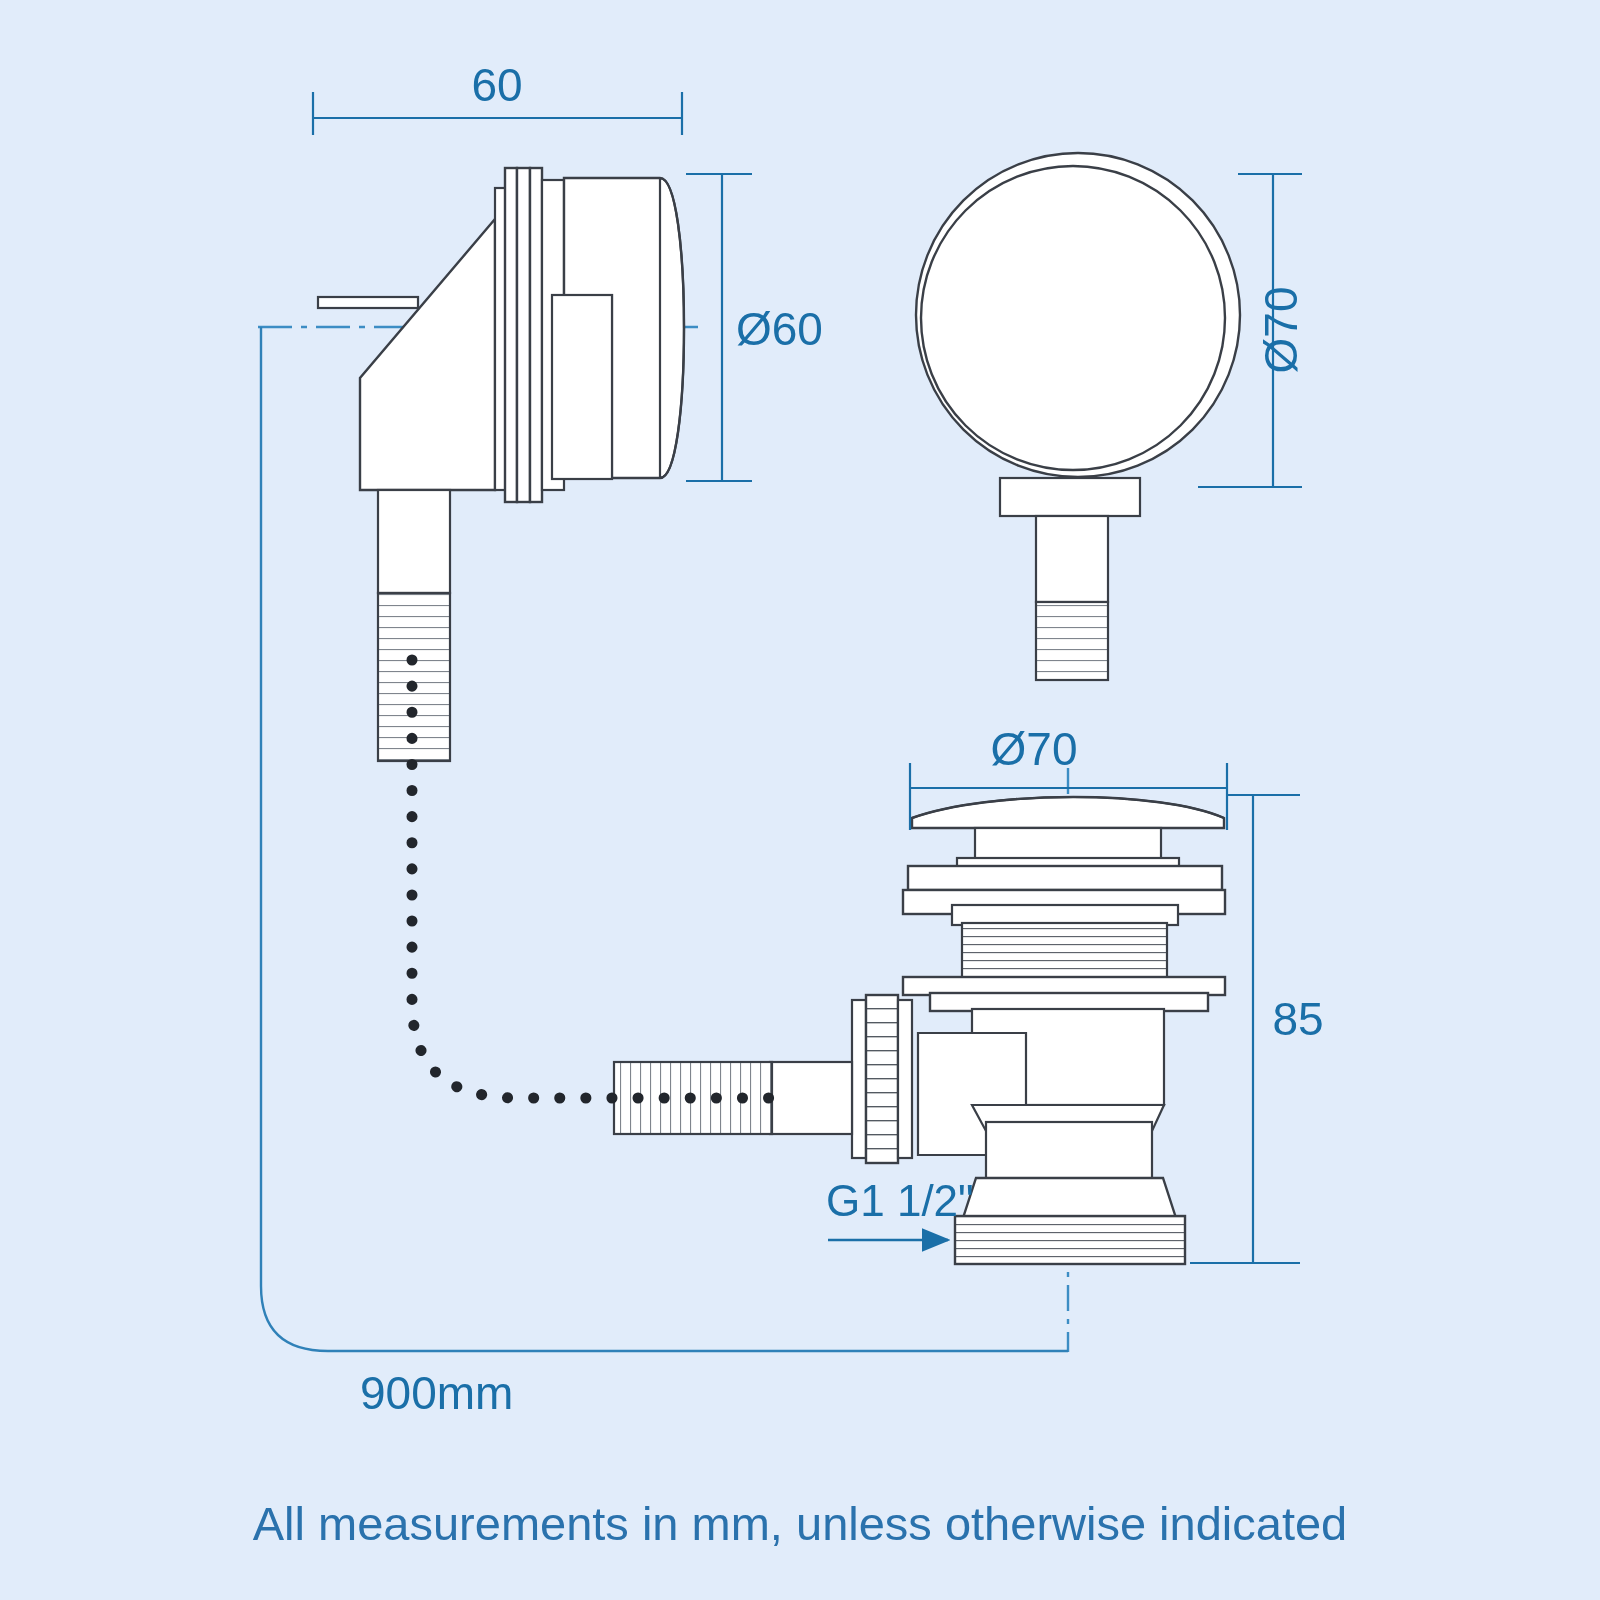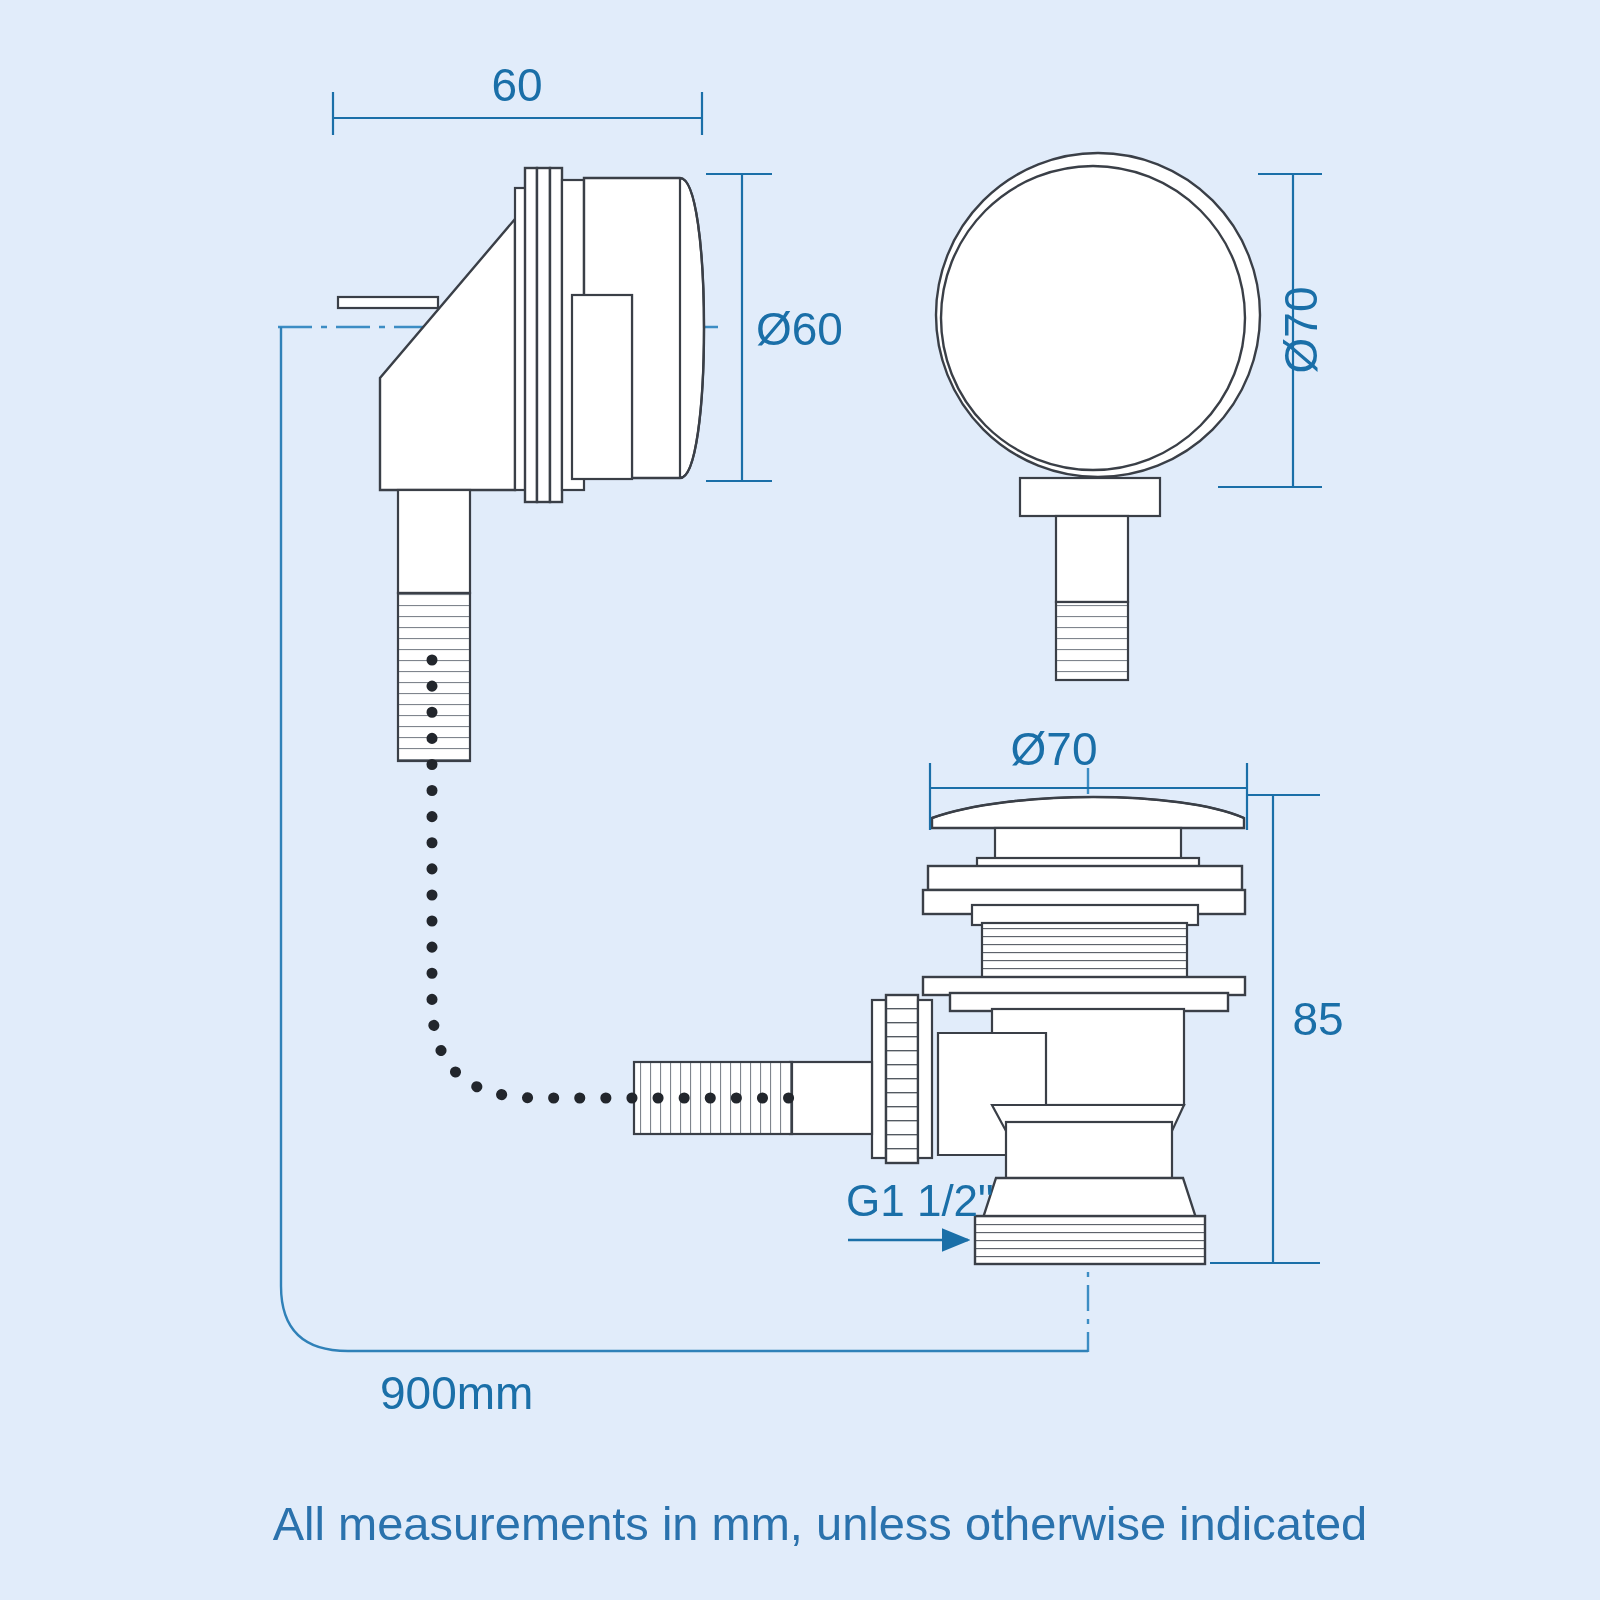--- a/index.html
+++ b/index.html
@@ -2,21 +2,21 @@
 <html><head>
 <meta charset="utf-8">
 <style>
   html,body{margin:0;padding:0;}
   body{
     width:1600px;height:1600px;
     background:#e1ecfa;
     font-family:"Liberation Sans", sans-serif;
     overflow:hidden;
   }
-  #sheet{position:relative;width:1353px;height:1600px;margin-left:20px;}
+  #sheet{position:relative;width:1353px;height:1600px;}
   svg.drawing{position:absolute;left:0;top:0;width:1600px;height:1600px;}
   .dimtext{
     fill:#1a6fa8;
     font-family:"Liberation Sans", sans-serif;
     font-weight:400;
   }
   .caption{
     fill:#2a72ad;
     font-family:"Liberation Sans", sans-serif;
   }

